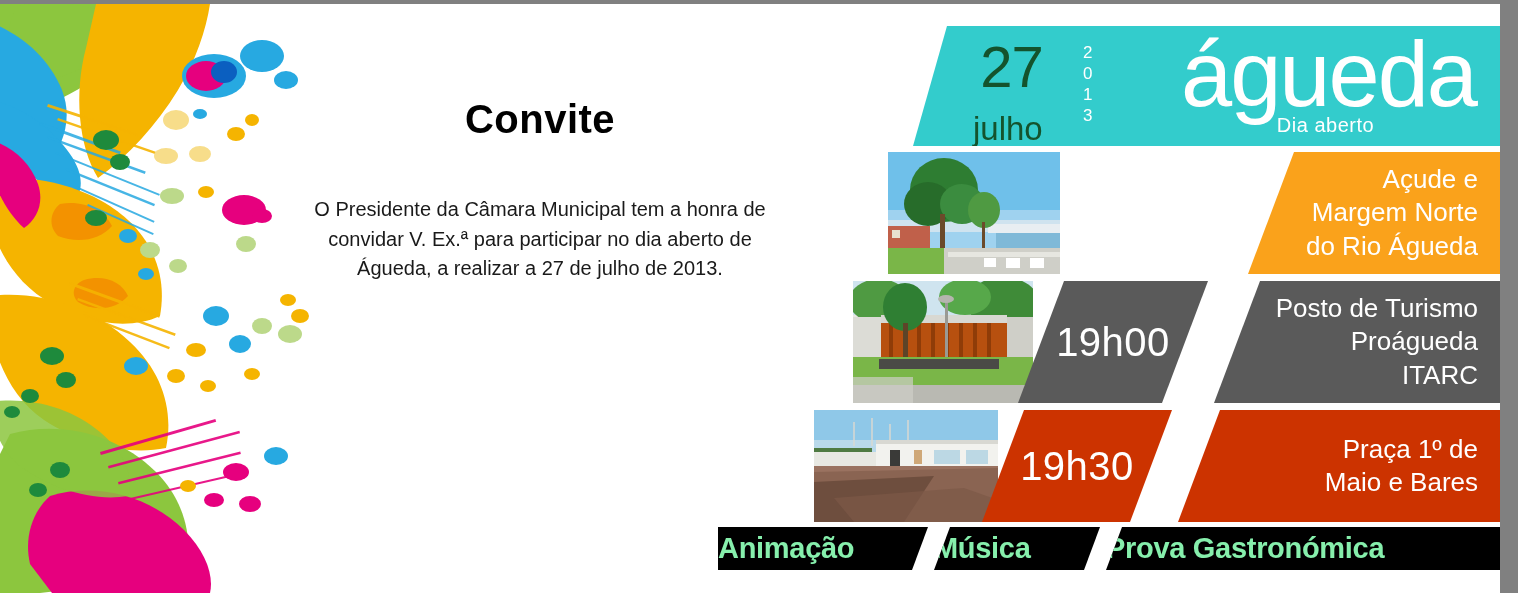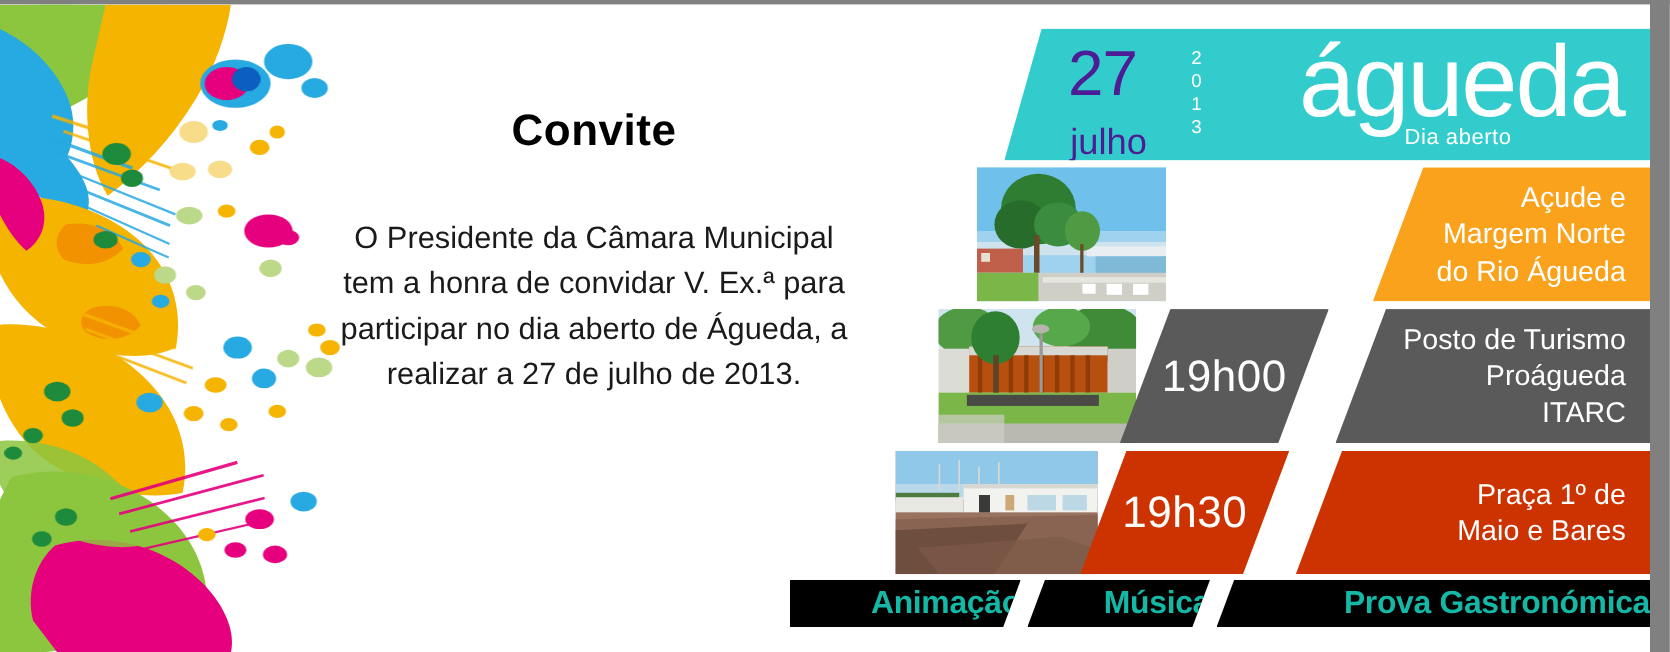--- a/index.html
+++ b/index.html
@@ -34,21 +34,21 @@
   }
   .invite-title{
     font-size:40px;
     font-weight:bold;
     letter-spacing:0.5px;
     color:#000000;
     margin:0 0 56px 0;
     line-height:1;
   }
   .invite-body{
-    font-size:28px;
+    font-size:20px;
     line-height:1.48;
     color:#1a1a1a;
     margin:0;
     font-weight:400;
   }
 
   
   .program{
     position:absolute;
     left:700px;top:0;width:800px;height:589px;
@@ -56,22 +56,23 @@
 
   
   .banner{
     position:absolute;left:213px;top:22px;
     width:587px;height:120px;
     background:#33cccc;
     clip-path:polygon(34px 0, 587px 0, 587px 120px, 0 120px);
   }
   .banner-date{
     position:absolute;left:58px;top:12px;
-    color:#4c1d95;
+    color:#14532d;
     line-height:1;
+    text-align:right;
   }
   .banner-day{
     font-size:58px;font-weight:300;letter-spacing:-1px;
     display:block;
   }
   .banner-month{
     font-size:33px;font-weight:300;letter-spacing:0px;
     display:block;margin-top:16px;margin-left:2px;
   }
   .banner-year{
@@ -156,22 +157,22 @@
     clip-path:polygon(42px 0,322px 0,322px 100%,0 100%);
   }
 
   
   .footer{
     position:absolute;left:18px;top:523px;width:782px;height:43px;
   }
   .fbar{
     position:absolute;top:0;height:43px;
     background:#000000;
-    display:flex;align-items:center;justify-content:flex-end;
-    color:#14b8a6;
+    display:flex;align-items:center;justify-content:flex-start;
+    color:#86efac;
   }
   .fbar span{
     font-size:29px;font-weight:bold;letter-spacing:-0.3px;
   }
   .fbar1{left:0;width:210px;clip-path:polygon(0 0,210px 0,194px 100%,0 100%);}
   .fbar2{left:216px;width:166px;clip-path:polygon(16px 0,166px 0,150px 100%,0 100%);}
   .fbar3{left:388px;width:394px;clip-path:polygon(16px 0,394px 0,394px 100%,0 100%);}
 </style>
 </head>
 <body>

